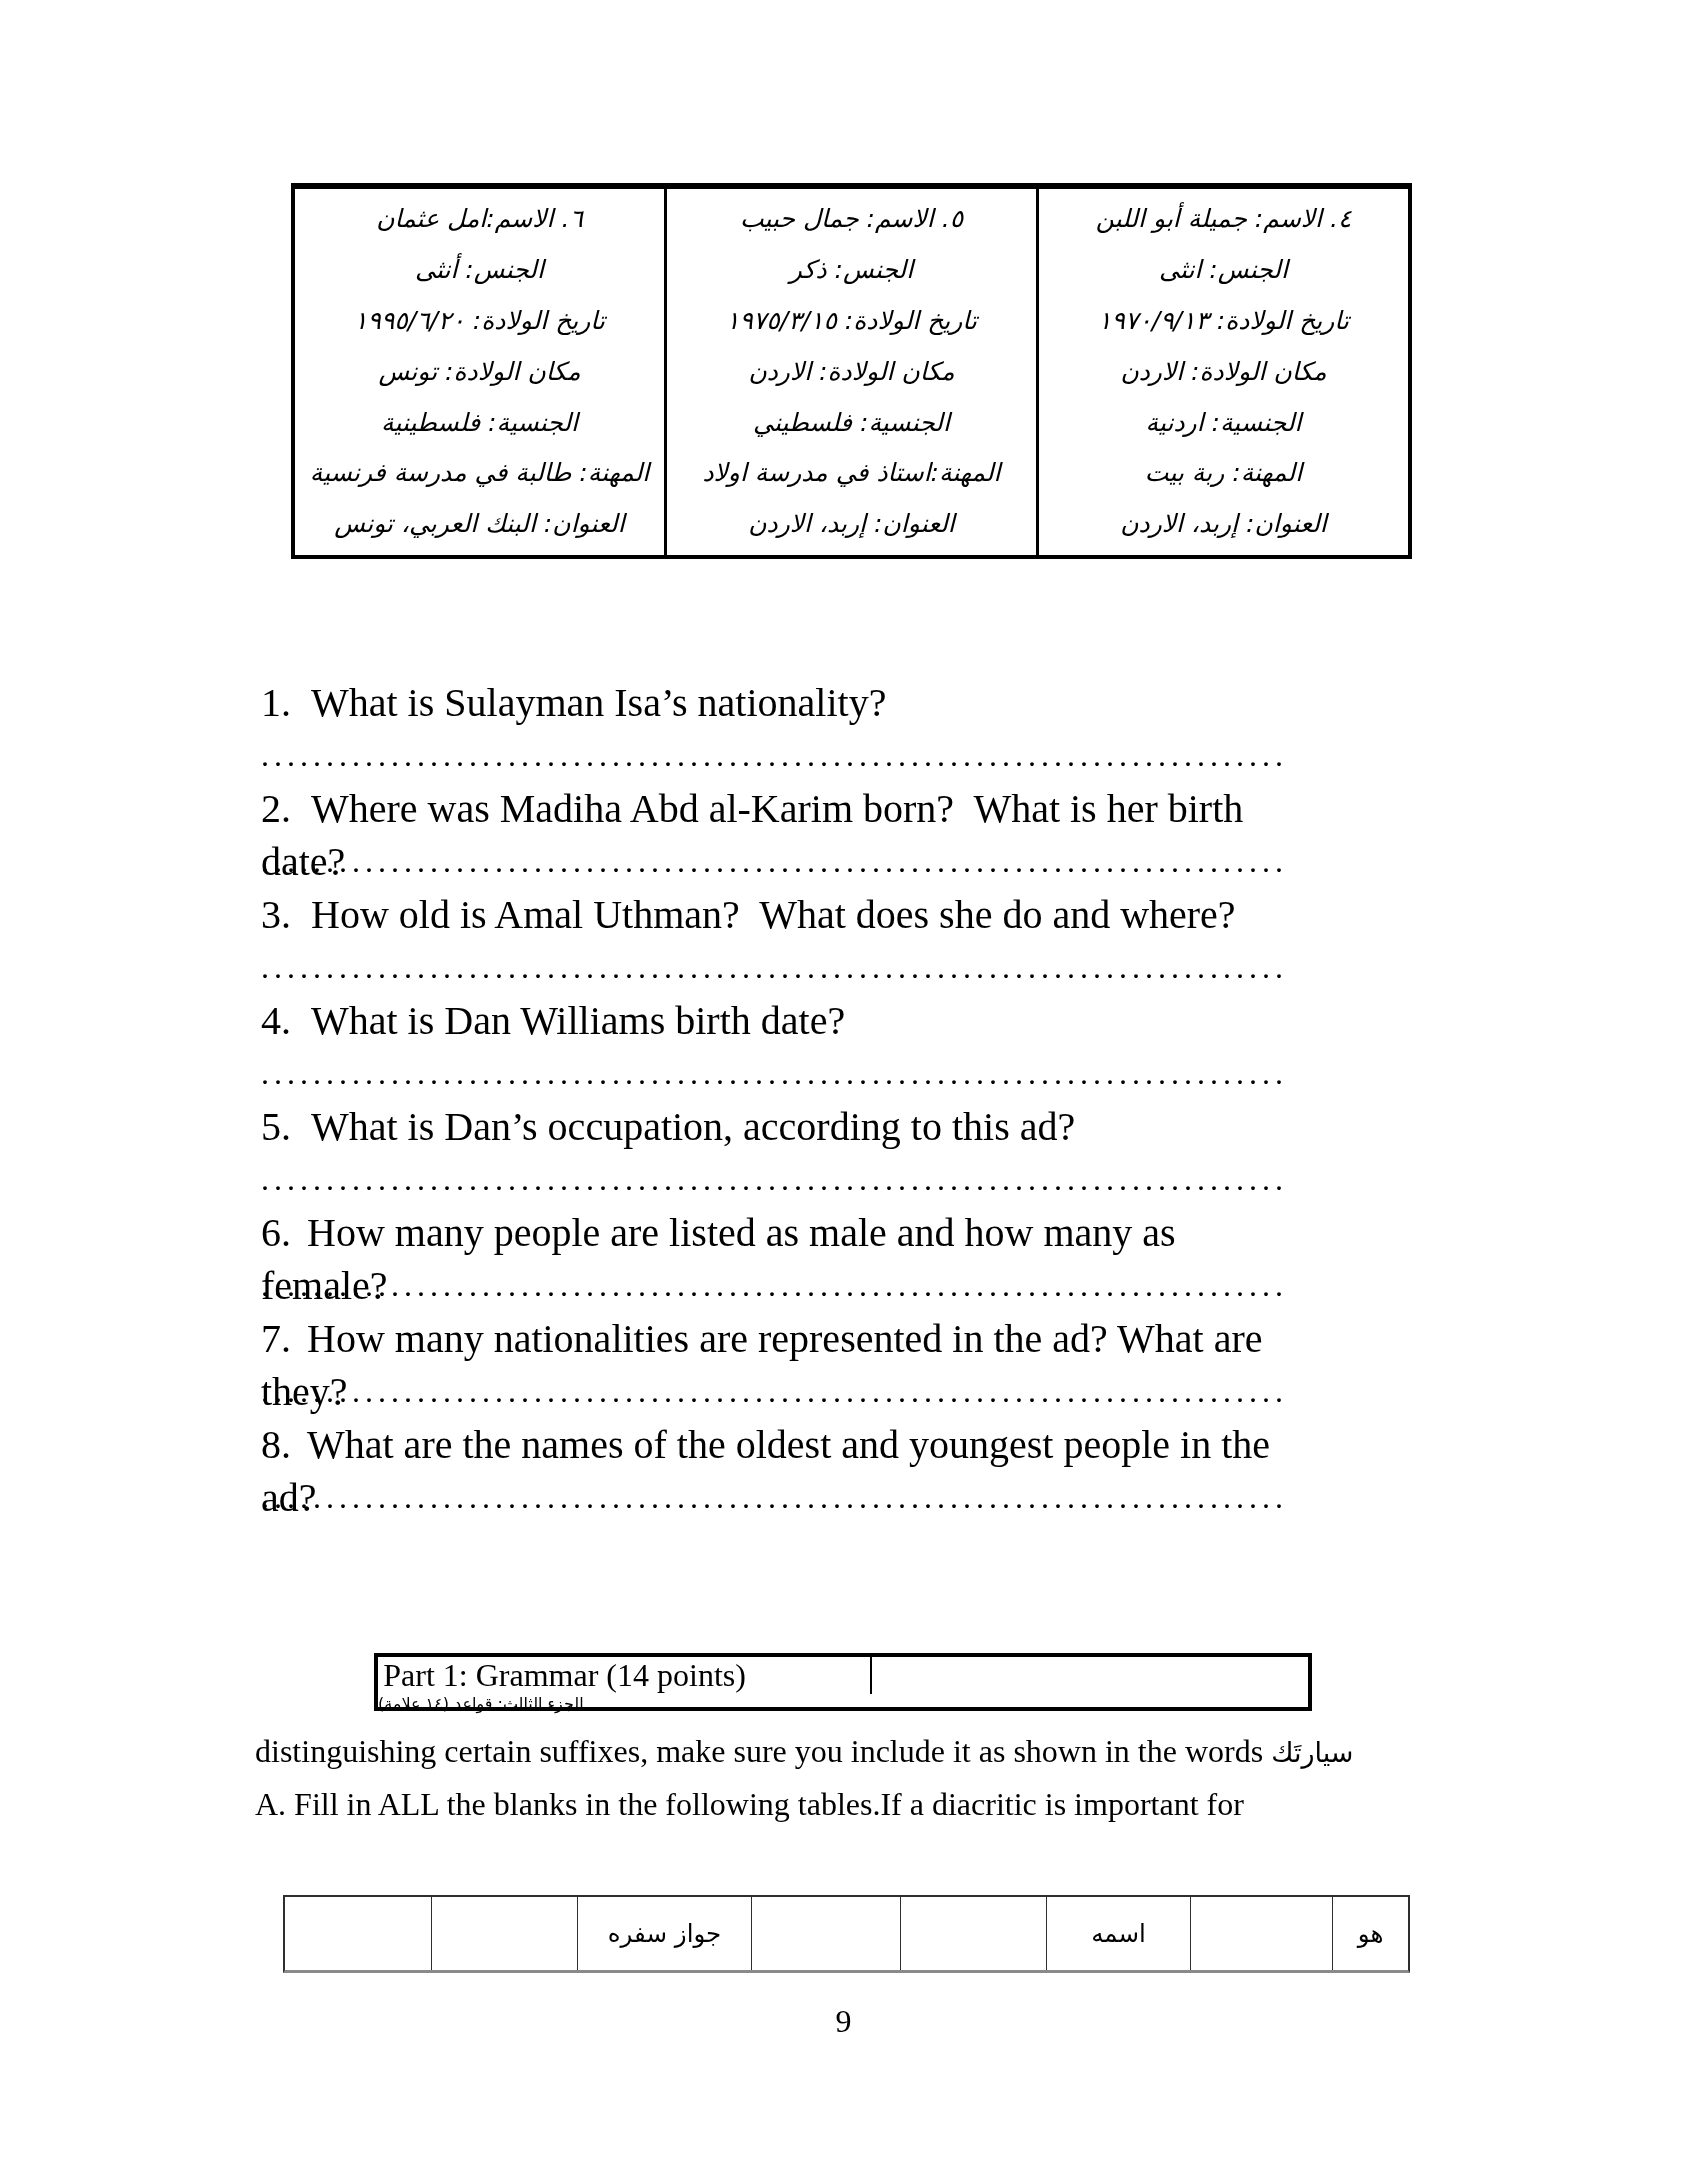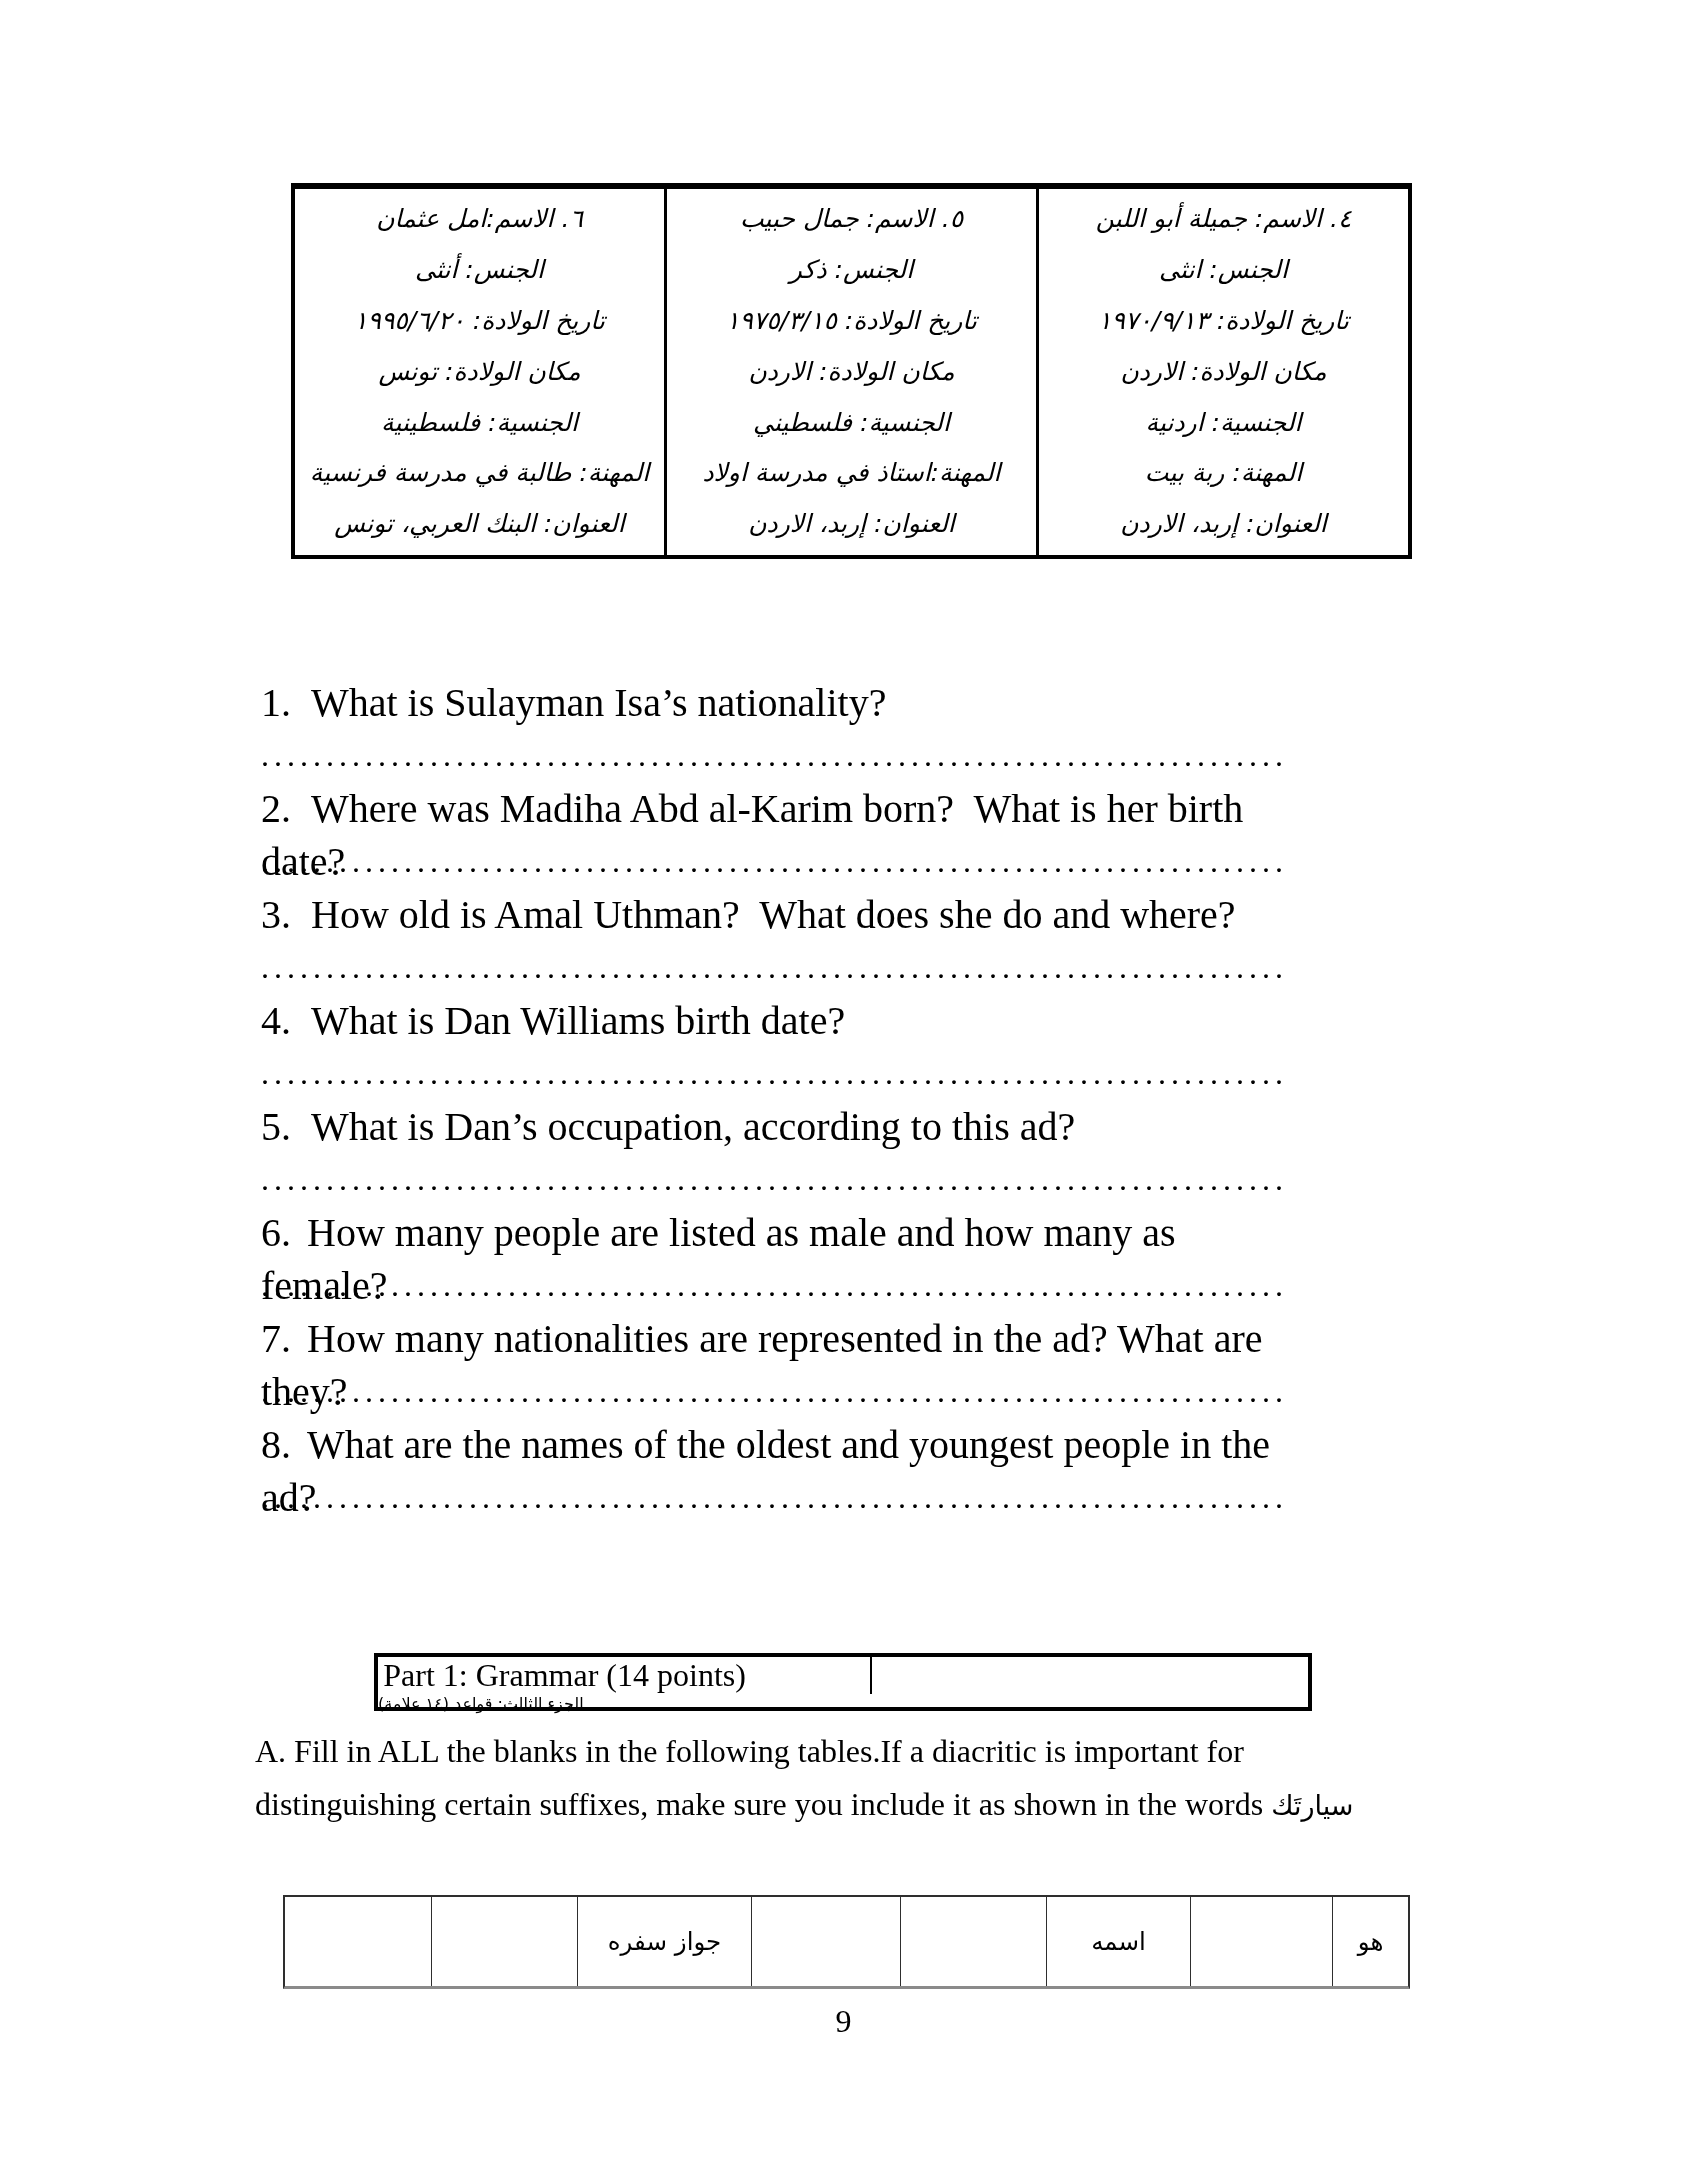--- a/index.html
+++ b/index.html
@@ -58,21 +58,21 @@
   .instructions{position:absolute;left:255px;top:1725px;width:1184px;}
   .instr-line{height:53px;line-height:53px;font-size:32px;white-space:nowrap;}
   .keep-space{white-space:pre-wrap;}
   .ar-inline{
     font-family:"DejaVu Sans",sans-serif;font-size:27px;
     direction:rtl;unicode-bidi:embed;
   }
 
   
   .grammar-table{
-    position:absolute;left:283px;top:1895px;width:1127px;height:94px;
+    position:absolute;left:283px;top:1895px;width:1127px;height:78px;
     display:flex;box-sizing:border-box;
     border:2px solid #2e2e2e;border-bottom:3.3px solid #8a8a8a;background:#fff;
   }
   .g-cell{
     border-left:1.3px solid #2e2e2e;box-sizing:border-box;
     display:flex;align-items:center;justify-content:center;
     direction:rtl;font-family:"DejaVu Sans",sans-serif;font-size:24.5px;
     white-space:nowrap;
   }
   .g-cell:first-child{border-left:none;}
@@ -136,22 +136,22 @@
     <div class="q-row narrow"><span class="q-num">8.</span><span class="q-text">What are the names of the oldest and youngest people in the ad?</span></div>
     <div class="dots-row">....................................................................................</div>
   </div>
 
   <div class="part-box">
     <div class="part-en">Part 1: Grammar (14 points)</div>
     <div class="part-ar">الجزء الثالث: قواعد (١٤ علامة)</div>
   </div>
 
   <div class="instructions">
+    <div class="instr-line"><span class="keep-space">distinguishing certain suffixes, make sure you include it as shown in the words </span><span class="ar-inline">سيارتَك</span></div>
     <div class="instr-line"><span class="keep-space">A. Fill in ALL the blanks in the following tables.If a diacritic is important for</span></div>
-    <div class="instr-line"><span class="keep-space">distinguishing certain suffixes, make sure you include it as shown in the words </span><span class="ar-inline">سيارتَك</span></div>
   </div>
 
   <div class="grammar-table">
     <div class="g-cell" style="width:146px;"></div>
     <div class="g-cell" style="width:146px;"></div>
     <div class="g-cell" style="width:174px;">جواز سفره</div>
     <div class="g-cell" style="width:149px;"></div>
     <div class="g-cell" style="width:146px;"></div>
     <div class="g-cell" style="width:144px;">اسمه</div>
     <div class="g-cell" style="width:142px;"></div>

